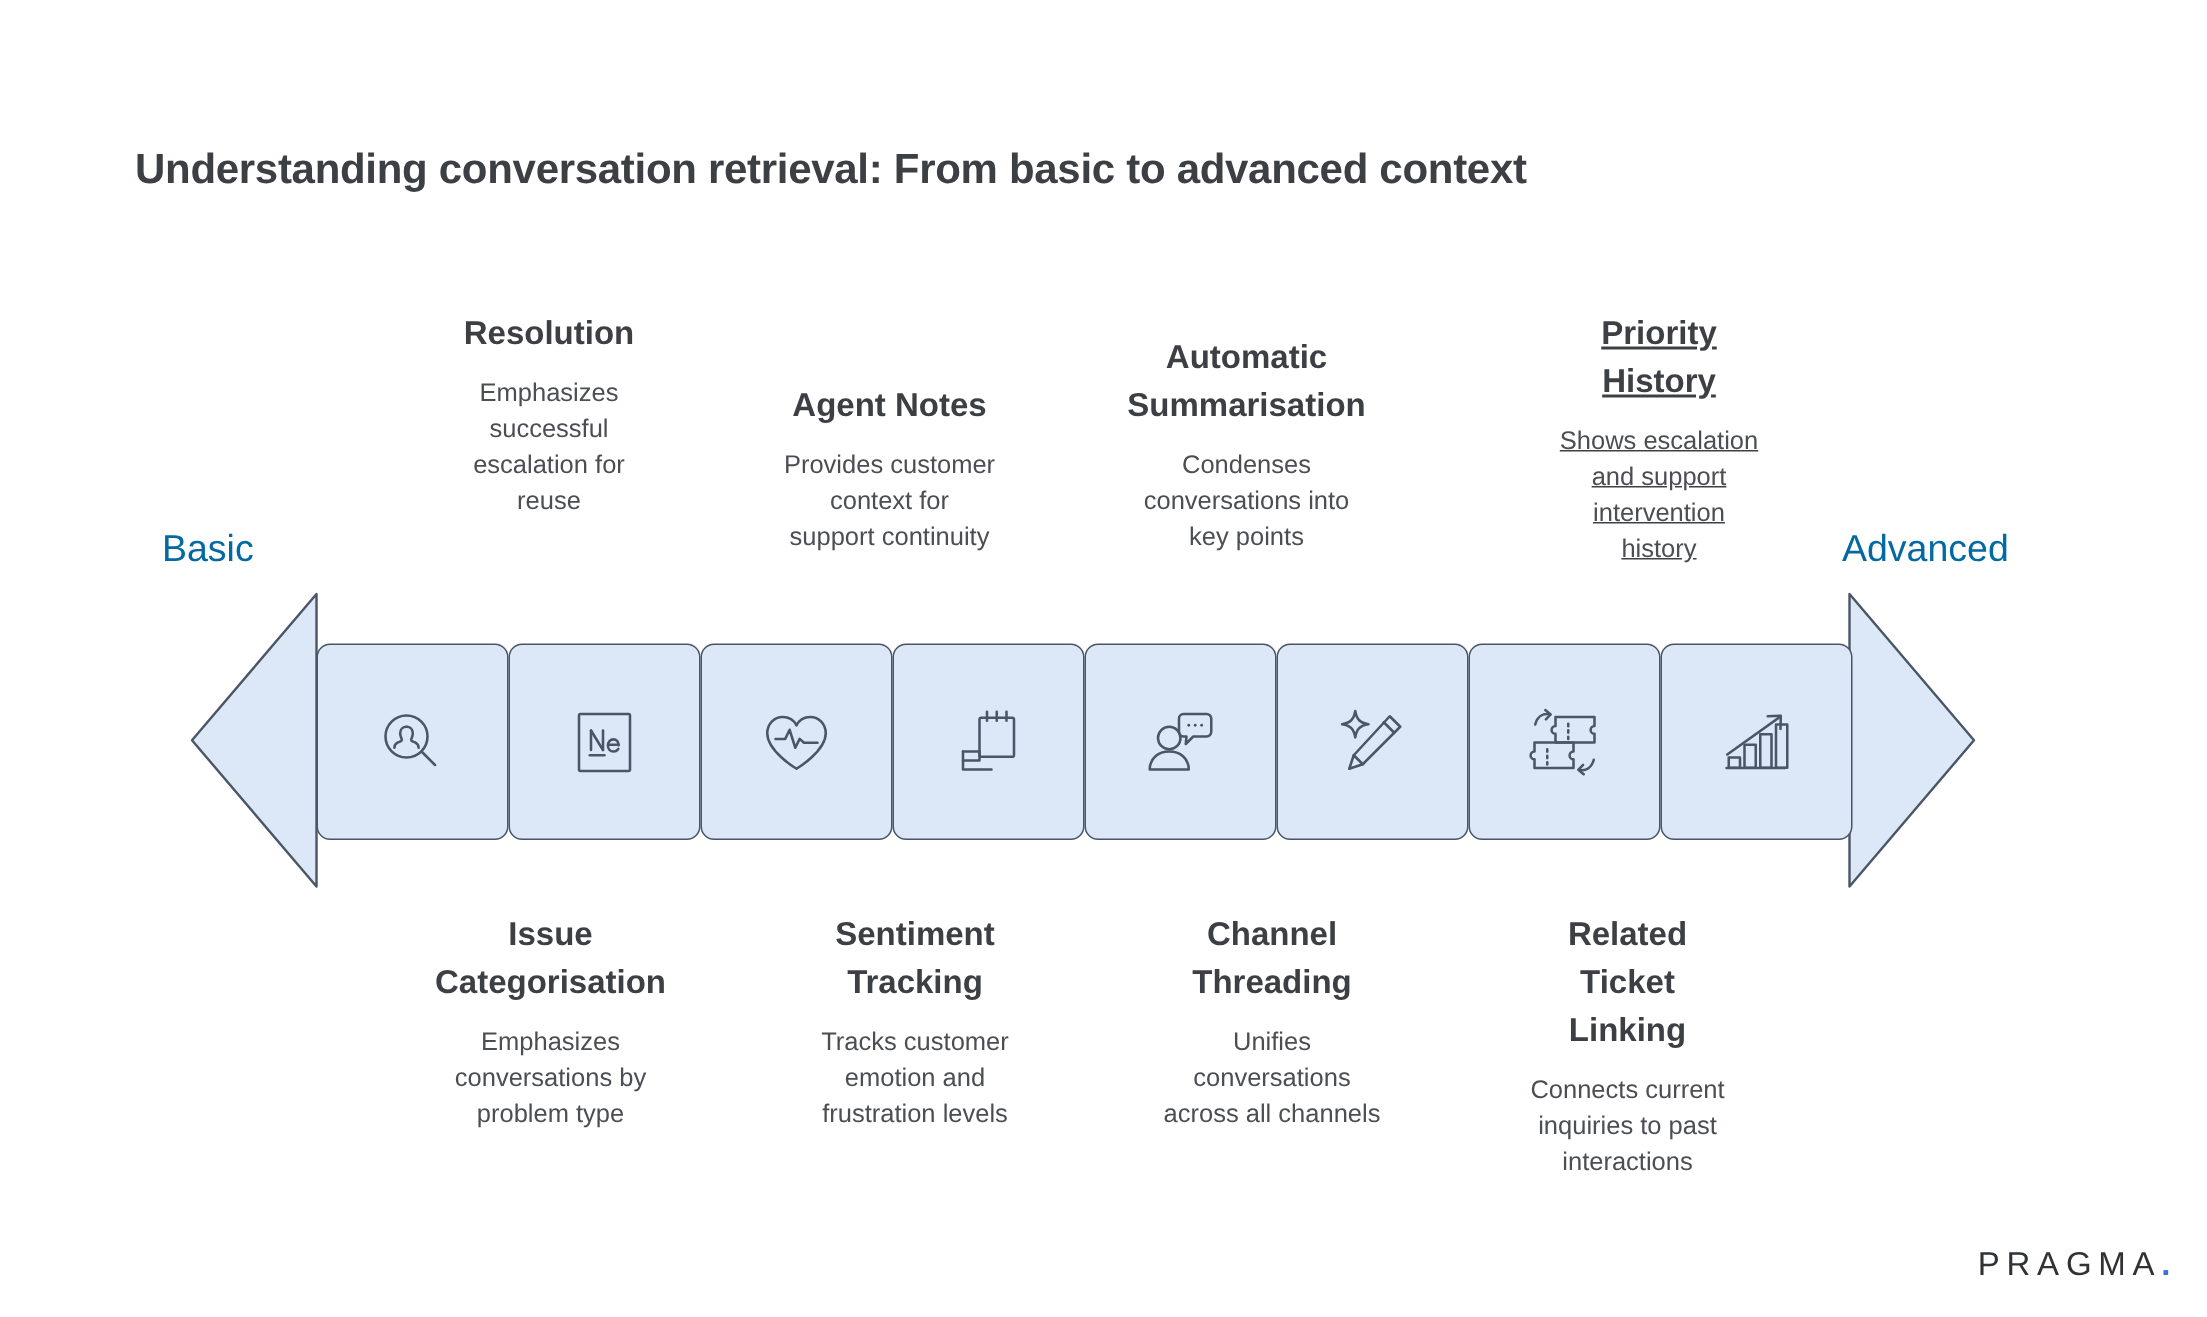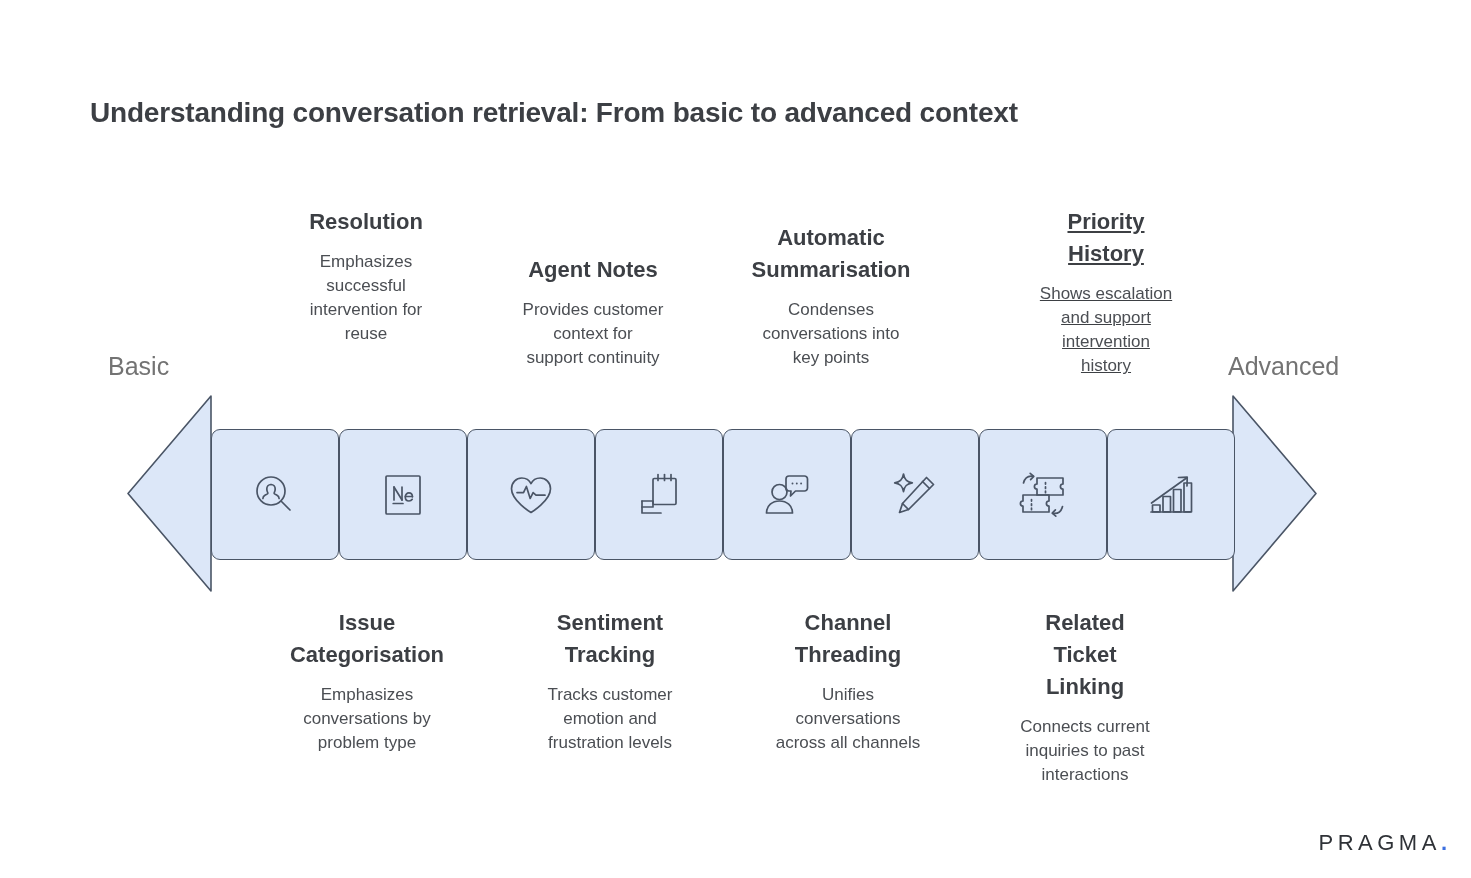--- a/index.html
+++ b/index.html
@@ -31,21 +31,21 @@
     font-weight: bold;
     letter-spacing: -0.2px;
     color: #3c3f44;
     white-space: nowrap;
   }
 
   
   .end-label {
     position: absolute;
     font-size: 25px;
-    color: #737373;
+    color: #0369a1;
     white-space: nowrap;
   }
   .end-label.basic { left: 108px; top: 352px; }
   .end-label.advanced { left: 1228px; top: 352px; }
 
   
   .band-svg {
     position: absolute;
     left: 0; top: 0;
     width: 1471px;
@@ -228,21 +228,21 @@
     </span>
   </div>
 
   <div class="feature top" style="left:272px; top:206px; width:188px;">
     <div class="f-title">
       <div>Resolution</div>
     </div>
     <div class="f-desc">
       <div>Emphasizes</div>
       <div>successful</div>
-      <div>intervention for</div>
+      <div>escalation for</div>
       <div>reuse</div>
     </div>
   </div>
 
   <div class="feature top" style="left:494px; top:254px; width:198px;">
     <div class="f-title">
       <div>Agent Notes</div>
     </div>
     <div class="f-desc">
       <div>Provides customer</div>

